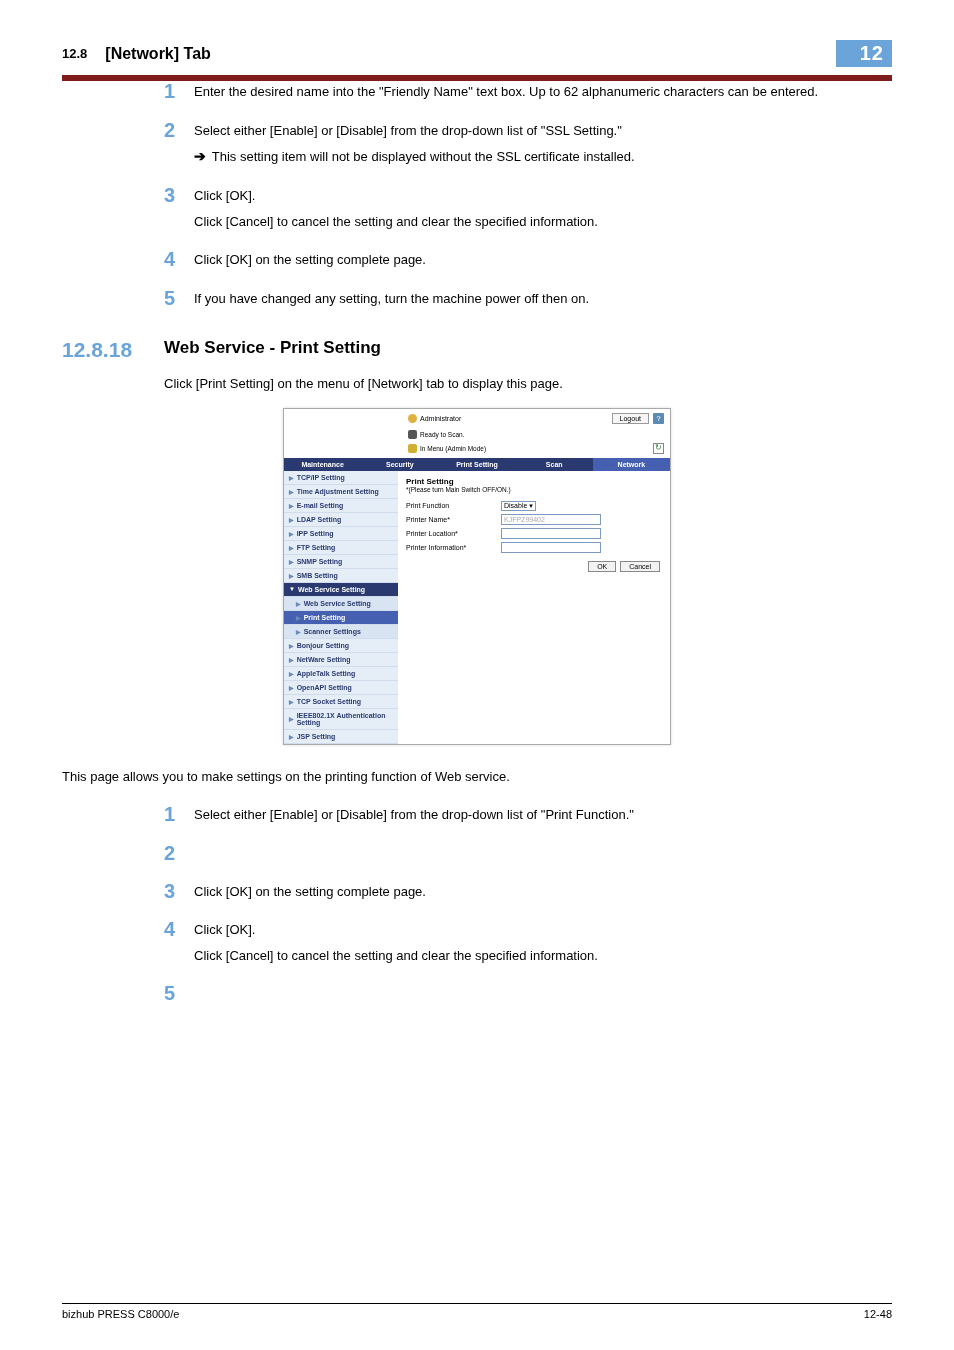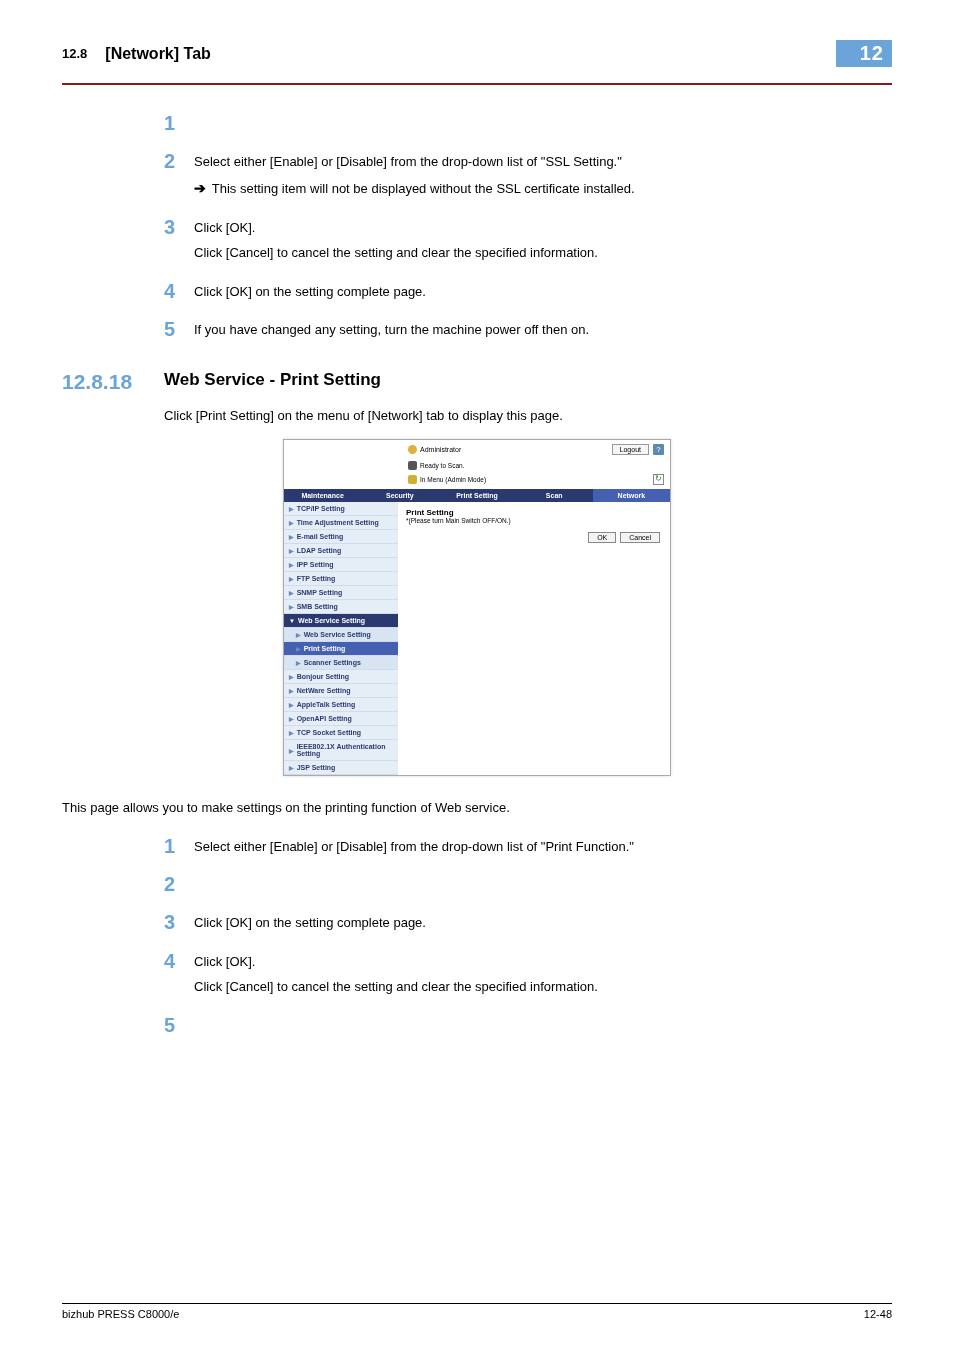--- a/index.html
+++ b/index.html
@@ -1,18 +1,18 @@
 <!DOCTYPE html>
 <html><head>
 <meta charset="utf-8">
 <style>
   * { box-sizing: border-box; margin: 0; padding: 0; }
   body { font-family: Arial, Helvetica, sans-serif; font-size: 13px; color: #000; background: #fff; width: 954px; margin: 0 auto; position: relative; height: 1350px; }
   .page { padding: 40px 62px 0 62px; }
-  .header-row { display: flex; align-items: center; border-bottom: 2px solid #7f1d1d; padding-bottom: 16px; margin-bottom: 28px; }
+  .header-row { display: flex; align-items: center; border-bottom: 6px solid #7f1d1d; padding-bottom: 8px; }
   .hdr-sec { font-weight: bold; font-size: 13px; margin-right: 18px; }
   .hdr-title { font-weight: bold; font-size: 16px; flex: 1; }
   .hdr-box { background: #6aa4d9; color: #fff; font-size: 20px; font-weight: bold; padding: 2px 8px 2px 24px; letter-spacing: 1px; }
   .content { padding-left: 102px; }
   .step { display: flex; margin-bottom: 18px; }
   .step-num { color: #6aa4d9; font-size: 20px; font-weight: bold; width: 30px; flex-shrink: 0; line-height: 1; }
   .step-body { font-size: 13px; line-height: 1.5; padding-top: 1px; }
   .sub-arrow { margin-top: 6px; padding-left: 0; }
   .arrow { font-weight: bold; font-size: 14px; margin-right: 6px; }
   .sec-head { display: flex; margin-top: 30px; margin-bottom: 12px; }
@@ -59,20 +59,23 @@
 <div class="page">
   <div class="header-row">
     <span class="hdr-sec">12.8</span>
     <span class="hdr-title">[Network] Tab</span>
     <span class="hdr-box">12</span>
   </div>
 
   <div class="content" id="steps-a">
       <div class="step">
         <div class="step-num">1</div>
+        <div class="step-body">
+          <div>Enter the desired name into the "Friendly Name" text box. Up to 62 alphanumeric characters can be entered.</div>
+        </div>
       </div>
       <div class="step">
         <div class="step-num">2</div>
         <div class="step-body">
           <div>Select either [Enable] or [Disable] from the drop-down list of "SSL Setting."</div>
           <div class="sub-arrow"><span class="arrow">➔</span>This setting item will not be displayed without the SSL certificate installed.</div>
         </div>
       </div>
       <div class="step">
         <div class="step-num">3</div>
@@ -206,20 +209,38 @@
             <span>IEEE802.1X Authentication Setting</span>
           </div>
           <div class="sb-item">
             <span class="tri">▶</span>
             <span>JSP Setting</span>
           </div>
         </div>
       <div class="main">
         <div class="m-title">Print Setting</div>
         <div class="m-note">*(Please turn Main Switch OFF/ON.)</div>
+        <div id="ss-form">
+            <div class="f-row">
+              <div class="f-lbl">Print Function</div>
+              <span class="f-sel">Disable ▾</span>
+            </div>
+            <div class="f-row">
+              <div class="f-lbl">Printer Name*</div>
+              <input class="f-inp gray" value="KJFPZ99402" style="">
+            </div>
+            <div class="f-row">
+              <div class="f-lbl">Printer Location*</div>
+              <input class="f-inp" style="">
+            </div>
+            <div class="f-row">
+              <div class="f-lbl">Printer Information*</div>
+              <input class="f-inp" style="">
+            </div>
+          </div>
         <div class="btn-row">
           <span class="ss-btn">OK</span>
           <span class="ss-btn">Cancel</span>
         </div>
       </div>
     </div>
   </div>
 
   <p class="plain-para" style="padding-left:0;">This page allows you to make settings on the printing function of Web service.</p>
 

